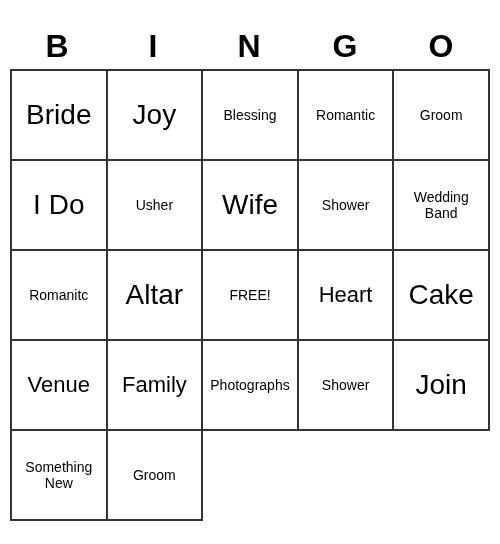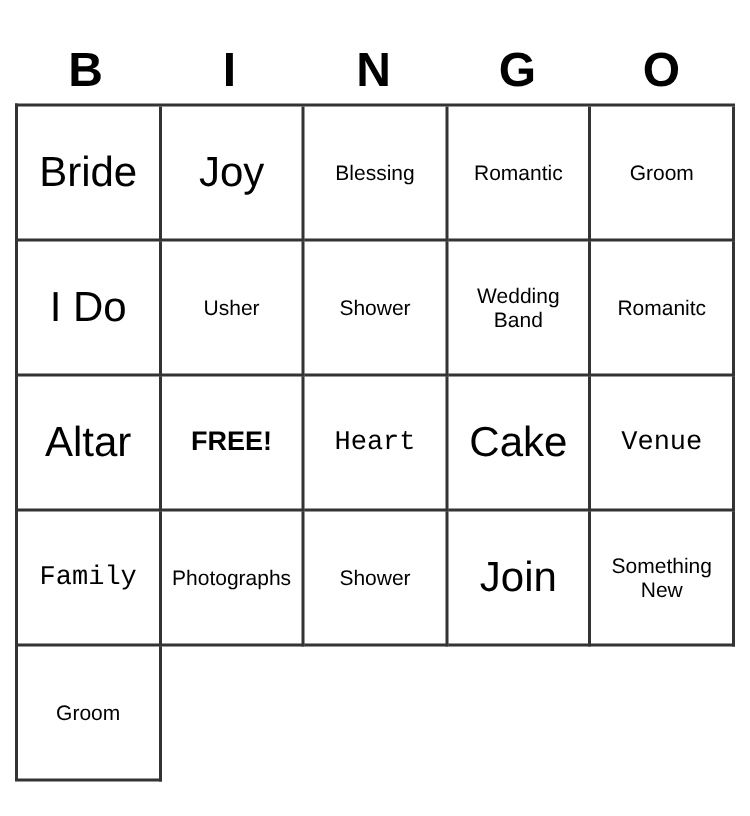--- a/index.html
+++ b/index.html
@@ -51,31 +51,30 @@
       display: flex;
       align-items: center;
       justify-content: center;
       text-align: center;
       min-height: 90px;
       padding: 4px;
       font-size: 14px;
     }
 
     .bingo-cell.large-text {
-      font-size: 18px;
-      font-family: Liberation Mono, monospace;
+      font-size: 22px;
     }
 
     .bingo-cell.xlarge-text {
       font-size: 28px;
     }
 
     .bingo-cell.free {
-      font-size: 18px;
-      font-weight: bold;
+      font-size: 14px;
+      font-weight: normal;
     }
   </style>
 </head>
 <body>
 
 <div class="bingo-container">
   <div class="bingo-header">
   <div class="bingo-header-cell">B</div>
       <div class="bingo-header-cell">I</div>
       <div class="bingo-header-cell">N</div>
@@ -83,20 +82,21 @@
       <div class="bingo-header-cell">O</div>
     </div>
   <div class="bingo-grid">
   <div class="bingo-cell xlarge-text">Bride</div>
       <div class="bingo-cell xlarge-text">Joy</div>
       <div class="bingo-cell">Blessing</div>
       <div class="bingo-cell">Romantic</div>
       <div class="bingo-cell">Groom</div>
       <div class="bingo-cell xlarge-text">I Do</div>
       <div class="bingo-cell">Usher</div>
+      <div class="bingo-cell xlarge-text">Wife</div>
       <div class="bingo-cell">Shower</div>
       <div class="bingo-cell">Wedding Band</div>
       <div class="bingo-cell">Romanitc</div>
       <div class="bingo-cell xlarge-text">Altar</div>
       <div class="bingo-cell free">FREE!</div>
       <div class="bingo-cell large-text">Heart</div>
       <div class="bingo-cell xlarge-text">Cake</div>
       <div class="bingo-cell large-text">Venue</div>
       <div class="bingo-cell large-text">Family</div>
       <div class="bingo-cell">Photographs</div>

